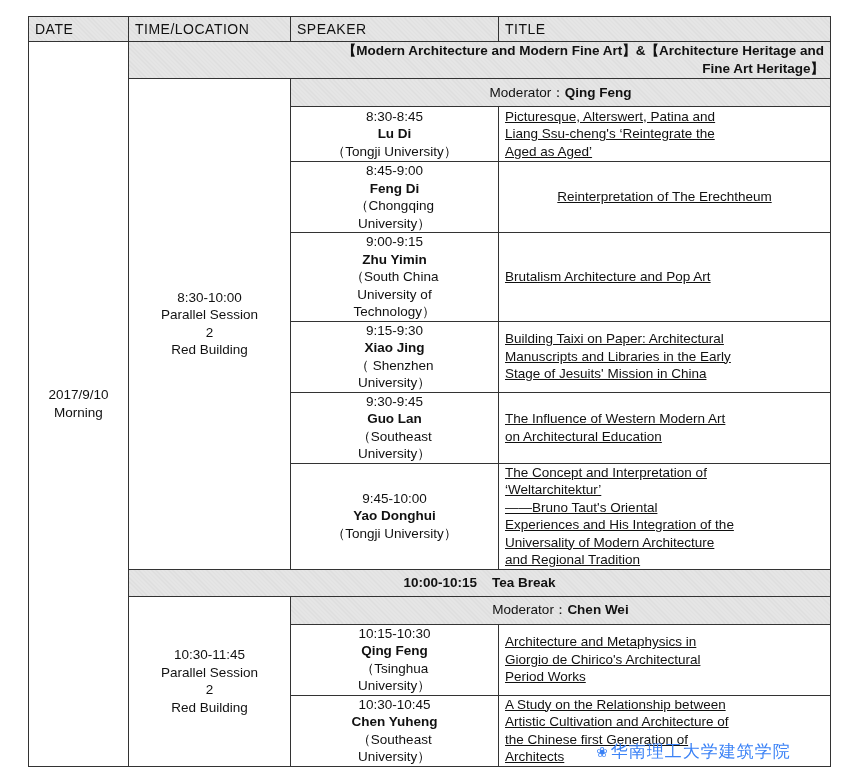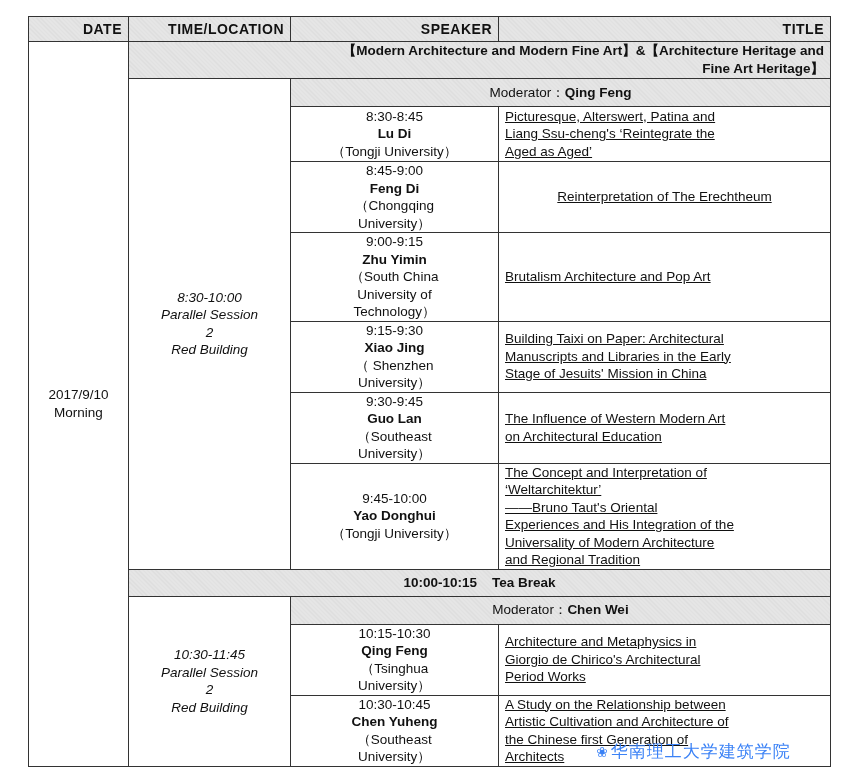--- a/index.html
+++ b/index.html
@@ -5,31 +5,31 @@
     html, body { margin: 0; padding: 0; background: #ffffff; }
     body { width: 861px; height: 778px; position: relative; overflow: hidden;
            font-family: "Liberation Sans", sans-serif; color: #111; }
     table.sched { position: absolute; left: 28px; top: 16px; width: 802px;
                   border-collapse: collapse; table-layout: fixed; font-size: 13.5px; }
     table.sched td, table.sched th { border: 1.5px solid #333; padding: 0 6px; vertical-align: middle; }
     col.c-date { width: 100px; } col.c-time { width: 162px; }
     col.c-speaker { width: 208px; } col.c-title { width: 332px; }
     .shade { background-color: #e6e6e6;
              background-image: repeating-linear-gradient(45deg, rgba(0,0,0,0.04) 0 1px, transparent 1px 3px); }
-    th { font-weight: bold; font-size: 14px; height: 24px; letter-spacing: 0.5px; text-align: right; }
+    th { font-weight: normal; font-size: 14px; height: 24px; letter-spacing: 0.5px; text-align: left; }
     .bold { font-weight: bold; }
     .theme { font-weight: bold; text-align: right; line-height: 18px; padding: 1px 6px; height: 36px; }
     .mod { text-align: center; height: 27px; }
     .spk { text-align: center; line-height: 17.5px; padding: 0 4px; }
     .spk span { display: block; }
     .ttl { text-align: left; line-height: 17.5px; padding: 0 10px; text-decoration: underline; }
     .ttl.centered { text-align: center; margin-left: 45px; }
     .ttl span { display: block; }
     .tl { text-align: center; line-height: 17.5px; }
-    .tl span { display: block; font-style: italic; }
+    .tl span { display: block; }
     .datecell { text-align: center; line-height: 17.5px; vertical-align: middle; }
     .datecell span { display: block; }
     .tea { text-align: center; font-weight: bold; height: 26px; }
     .watermark { position: absolute; left: 596px; top: 740px; font-size: 17px; color: #3b82f6;
                  font-family: "DejaVu Sans", sans-serif; letter-spacing: 1px; white-space: nowrap; }
     .watermark .wm-icon { font-size: 14px; margin-right: 2px; }
   </style>
 </head>
 <body>
 

